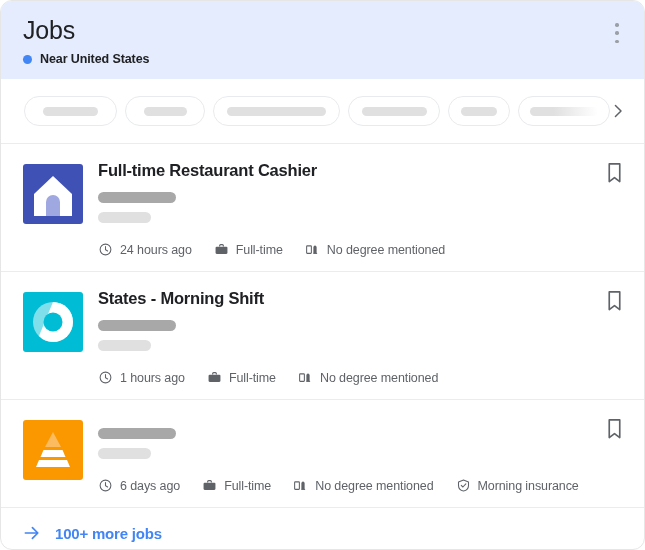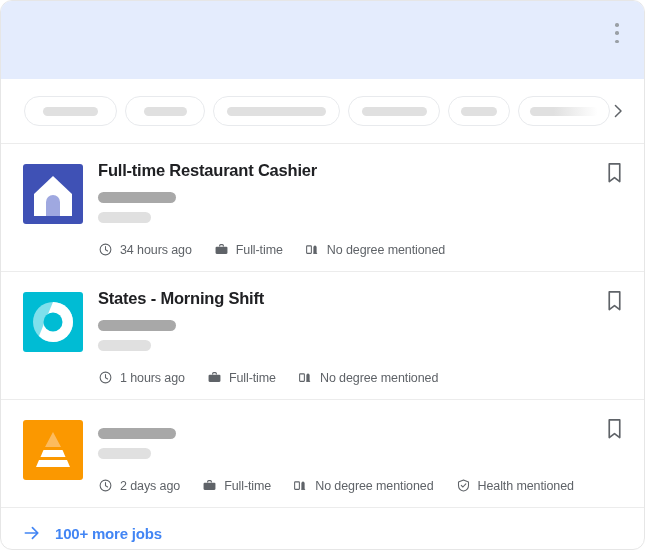--- a/index.html
+++ b/index.html
@@ -223,20 +223,25 @@
     color: #4285f4;
     letter-spacing: -0.2px;
   }
 </style>
 </head>
 <body>
 
 <div class="jobs-card">
 
   <div class="header">
+    <h1 class="header-title">Jobs</h1>
+    <div class="header-sub">
+      <span class="loc-dot"></span>
+      <span class="header-sub-text">Near United States</span>
+    </div>
     <div class="kebab">
       <i></i>
         <i></i>
         <i></i>
     </div>
   </div>
 
   <div class="chips-row">
     <div id="chips-host" style="display:flex;align-items:center;">
         <div class="chip" style="width: 93px;">
@@ -277,21 +282,21 @@
           <div class="skel skel-1"></div>
           <div class="skel skel-2"></div>
           <div class="meta-row">
             <div class="meta">
               <span class="meta-ico">
                 <svg width="15" height="15" viewBox="0 0 24 24" aria-hidden="true">
                   <circle cx="12" cy="12" r="8.6" fill="none" stroke="#5f6368" stroke-width="1.7"></circle>
                   <path d="M12 7.2 V12.3 L15.4 14.3" fill="none" stroke="#5f6368" stroke-width="1.7" stroke-linecap="round"></path>
                 </svg>
               </span>
-              <span class="meta-text">34 hours ago</span>
+              <span class="meta-text">24 hours ago</span>
             </div>
             <div class="meta">
               <span class="meta-ico">
                 <svg width="15" height="15" viewBox="0 0 24 24" aria-hidden="true">
                   <rect x="2.5" y="7.5" width="19" height="11.5" rx="1.8" fill="#5f6368"></rect>
                   <path d="M9 7.2 V5.8 A1.6 1.6 0 0 1 10.6 4.2 h2.8 A1.6 1.6 0 0 1 15 5.8 V7.2" fill="none" stroke="#5f6368" stroke-width="1.8"></path>
                 </svg>
               </span>
               <span class="meta-text">Full-time</span>
             </div>
@@ -368,21 +373,21 @@
           <div class="skel skel-1"></div>
           <div class="skel skel-2"></div>
           <div class="meta-row">
             <div class="meta">
               <span class="meta-ico">
                 <svg width="15" height="15" viewBox="0 0 24 24" aria-hidden="true">
                   <circle cx="12" cy="12" r="8.6" fill="none" stroke="#5f6368" stroke-width="1.7"></circle>
                   <path d="M12 7.2 V12.3 L15.4 14.3" fill="none" stroke="#5f6368" stroke-width="1.7" stroke-linecap="round"></path>
                 </svg>
               </span>
-              <span class="meta-text">2 days ago</span>
+              <span class="meta-text">6 days ago</span>
             </div>
             <div class="meta">
               <span class="meta-ico">
                 <svg width="15" height="15" viewBox="0 0 24 24" aria-hidden="true">
                   <rect x="2.5" y="7.5" width="19" height="11.5" rx="1.8" fill="#5f6368"></rect>
                   <path d="M9 7.2 V5.8 A1.6 1.6 0 0 1 10.6 4.2 h2.8 A1.6 1.6 0 0 1 15 5.8 V7.2" fill="none" stroke="#5f6368" stroke-width="1.8"></path>
                 </svg>
               </span>
               <span class="meta-text">Full-time</span>
             </div>
@@ -396,21 +401,21 @@
               </span>
               <span class="meta-text">No degree mentioned</span>
             </div>
             <div class="meta">
               <span class="meta-ico">
                 <svg width="15" height="15" viewBox="0 0 24 24" aria-hidden="true">
                   <path d="M12 3.2 L20 6.3 v5.5 c0 4.6-3.3 7.9-8 9.1-4.7-1.2-8-4.5-8-9.1 V6.3 z" fill="none" stroke="#5f6368" stroke-width="1.7" stroke-linejoin="round"></path>
                   <path d="M8.4 11.8 L11 14.4 L15.8 9.3" fill="none" stroke="#5f6368" stroke-width="1.7" stroke-linecap="round" stroke-linejoin="round"></path>
                 </svg>
               </span>
-              <span class="meta-text">Health mentioned</span>
+              <span class="meta-text">Morning insurance</span>
             </div>
           </div>
         </div>
         <div class="bookmark"><svg width="21" height="24" viewBox="0 0 24 26" aria-hidden="true">
             <path d="M6 2.6 h12 v20.2 l-6-4.6 -6 4.6 z" fill="none" stroke="#5f6368" stroke-width="1.9" stroke-linejoin="round"></path>
           </svg></div>
       </div>
     </div>
 
   <div class="footer">

